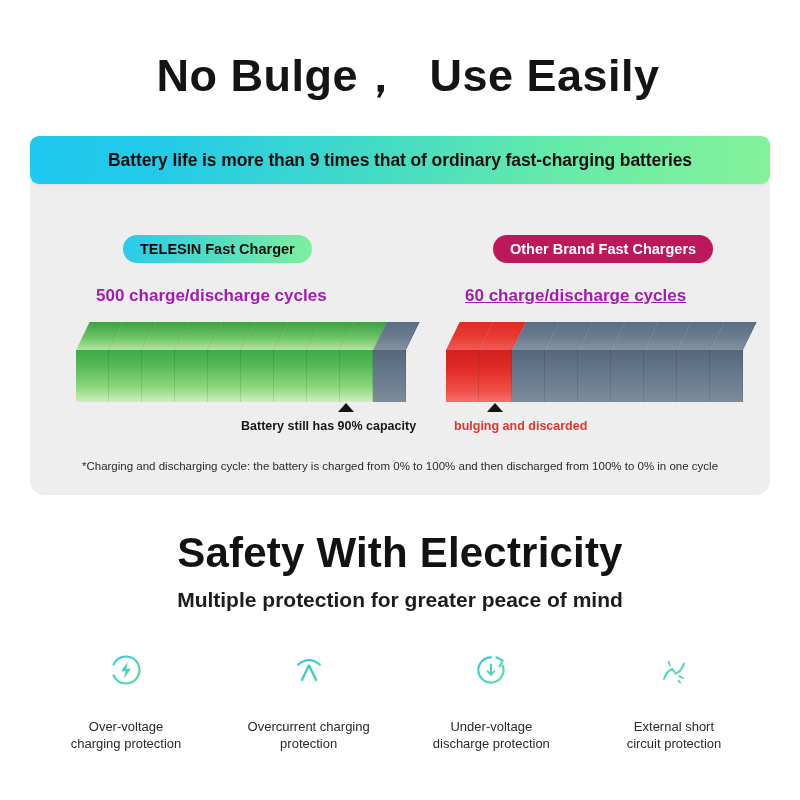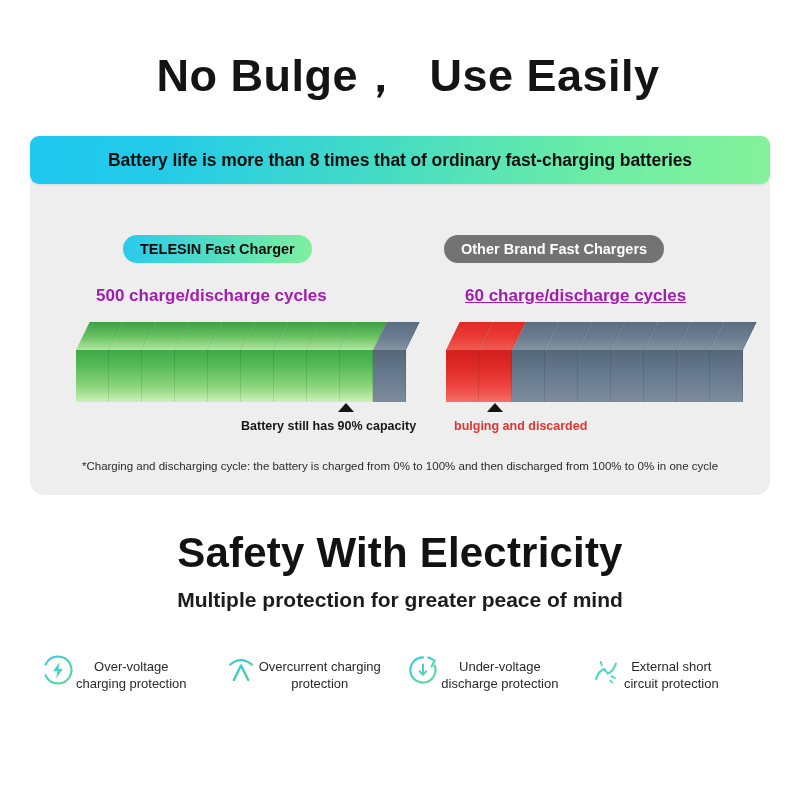--- a/index.html
+++ b/index.html
@@ -84,22 +84,22 @@
     white-space: nowrap;
     padding: 0 17px;
     box-sizing: border-box;
   }
   .badge-telesin {
     left: 123px;
     background: linear-gradient(100deg, #29c9ee 0%, #4fdcc5 45%, #7ff09c 100%);
     color: #0c0c0c;
   }
   .badge-other {
-    left: 444px;
-    background: #737373;
+    left: 493px;
+    background: #be185d;
     color: #ffffff;
   }
 
   
   .cycle-label {
     position: absolute;
     top: 286px;
     font-size: 17px;
     font-weight: bold;
     color: #a21caf;
@@ -242,22 +242,23 @@
     position: absolute;
     top: 652px;
     left: 40px;
     width: 720px;
     display: flex;
     justify-content: space-between;
   }
   .feature {
     width: 172px;
     display: flex;
-    flex-direction: row;
+    flex-direction: column;
     align-items: center;
+    gap: 20px;
   }
   .feature-icon {
     width: 36px;
     height: 36px;
     margin-bottom: 10px;
   }
   .feature-label {
     font-size: 13px;
     line-height: 1.32;
     color: #2a2a2a;
@@ -266,21 +267,21 @@
   }
 </style>
 </head>
 <body>
 
 <div class="main-title">No Bulge，  Use Easily</div>
 
 <div class="compare-card"></div>
 
 <div class="gradient-banner">
-  <span class="banner-text">Battery life is more than 8 times that of ordinary fast-charging batteries</span>
+  <span class="banner-text">Battery life is more than 9 times that of ordinary fast-charging batteries</span>
 </div>
 
 <div class="badge-row">
   <div class="badge badge-telesin">
     <span>TELESIN Fast Charger</span>
   </div>
   <div class="badge badge-other">
     <span>Other Brand Fast Chargers</span>
   </div>
 </div>

